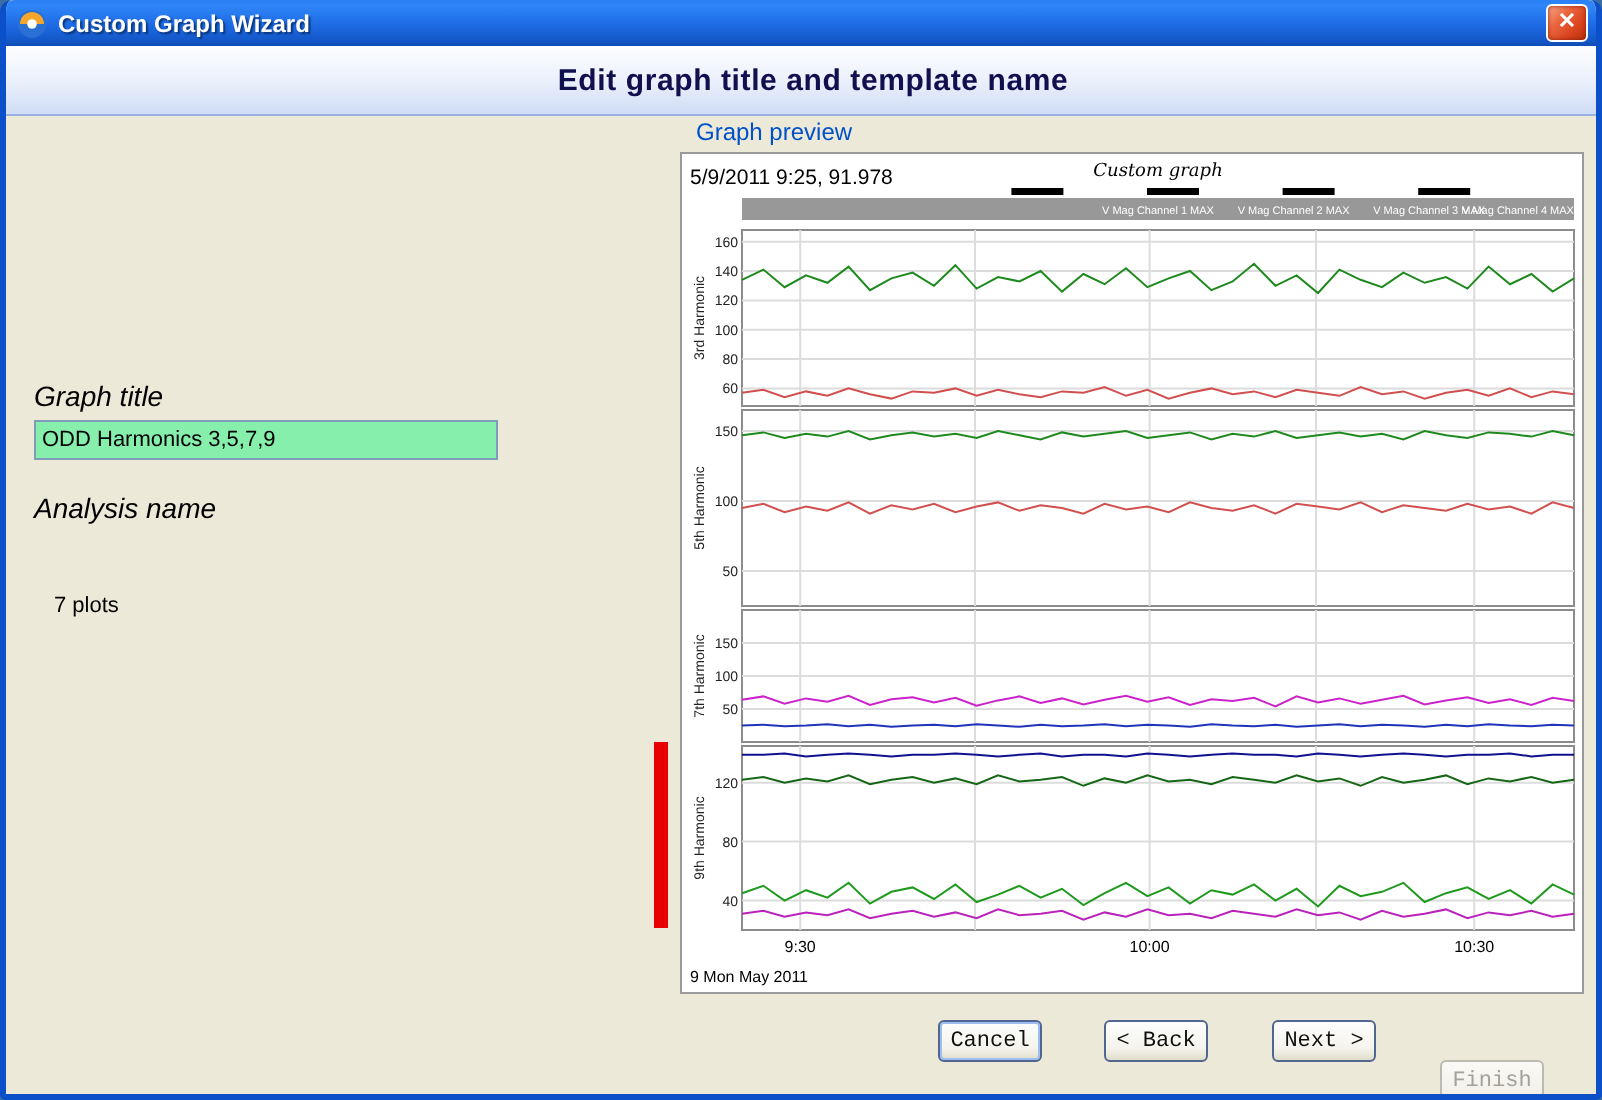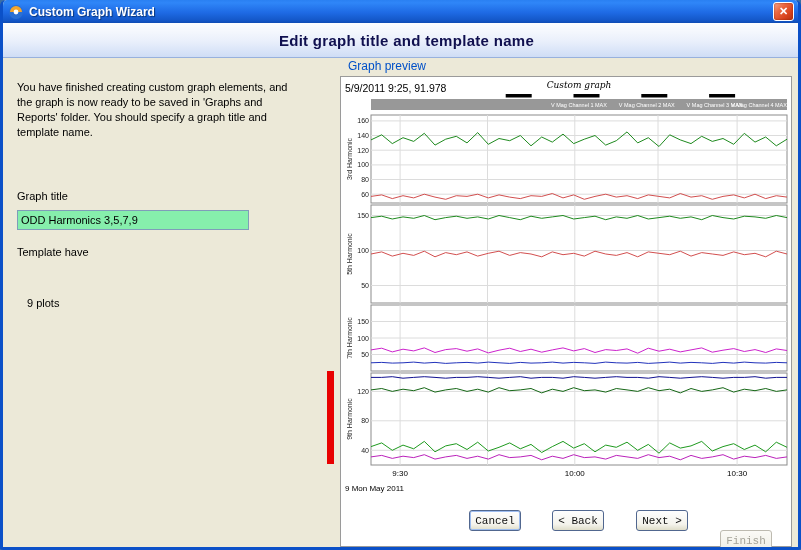--- a/index.html
+++ b/index.html
@@ -26,32 +26,32 @@
     box-shadow:inset 0 0 2px #8f1f05;
   }
   .header{
     height:35px;display:flex;align-items:center;padding-left:12px;
     background:linear-gradient(180deg,#fdfeff 0%,#e9effb 55%,#cfddf6 100%);
     border-bottom:1px solid #98b1dd;
     justify-content:center;
   }
   .header-title{font-size:15px;font-weight:bold;color:#10104f;letter-spacing:0.3px;}
   .desc{position:absolute;left:14px;top:80px;width:282px;font-size:11px;line-height:1.35;color:#000;margin:0;}
-  .fld-label{position:absolute;left:14px;font-size:11px;color:#000;}
+  .fld-label{position:absolute;left:14px;font-size:14px;color:#000;font-style:italic;}
   .lab1{top:190px;} .lab2{top:246px;}
   .xp-input{
     position:absolute;left:14px;width:232px;height:20px;
     border:1px solid #7f9db9;background:#86efac;font-family:"Liberation Sans",sans-serif;
     font-size:11px;padding:0 3px;outline:none;
   }
   .inp1{top:210px;} .inp2{top:266px;}
   .plots-count{position:absolute;left:24px;top:297px;font-size:11px;color:#000;}
   .preview-label{position:absolute;left:345px;top:59px;font-size:12px;color:#0050c8;}
   .graph-box{
-    position:absolute;left:337px;top:76px;width:452px;height:471px;
+    position:absolute;left:337px;top:76px;width:452px;height:421px;
     background:#fff;border:1px solid #9a9a9a;
   }
   .red-bar{position:absolute;left:324px;top:371px;width:7px;height:93px;background:#e80000;}
   .btn{
     position:absolute;top:510px;width:52px;height:21px;
     font-family:Liberation Mono, monospace;font-size:11px;color:#111;
     background:linear-gradient(180deg,#fefefe 0%,#f4f3ec 70%,#dfddc9 100%);
     border:1px solid #51678f;border-radius:3px;padding:0;
   }
   .btn-cancel{left:466px;box-shadow:inset 0 0 0 1px #9ebdf0;}
@@ -73,28 +73,27 @@
       </svg>
     </span>
     <span class="win-title">Custom Graph Wizard</span>
     <span class="close-btn">✕</span>
   </div>
 
   <div class="header">
     <span class="header-title">Edit graph title and template name</span>
   </div>
 
-  <p class="desc">You have finished creating custom graph elements, and the graph is now ready to be saved in 'Graphs and Reports' folder. You should specify a graph title and template name.</p>
 
   <span class="fld-label lab1">Graph title</span>
   <input class="xp-input inp1" type="text" spellcheck="false" value="ODD Harmonics 3,5,7,9" style="">
 
-  <span class="fld-label lab2">Template have</span>
+  <span class="fld-label lab2">Analysis name</span>
 
-  <span class="plots-count">9 plots</span>
+  <span class="plots-count">7 plots</span>
 
   <span class="preview-label">Graph preview</span>
 
   <div class="red-bar"></div>
 
   <div class="graph-box">
     <svg id="chart" width="450" height="419" viewBox="0 0 450 419">
         <text x="4" y="15" font-size="10.5" fill="#000">5/9/2011 9:25, 91.978</text>
         <text x="238" y="11" font-size="9" font-family="'DejaVu Serif',serif" font-style="italic" text-anchor="middle" fill="#000">Custom graph</text>
         <rect x="30" y="22" width="416" height="11" fill="#989898"></rect>

